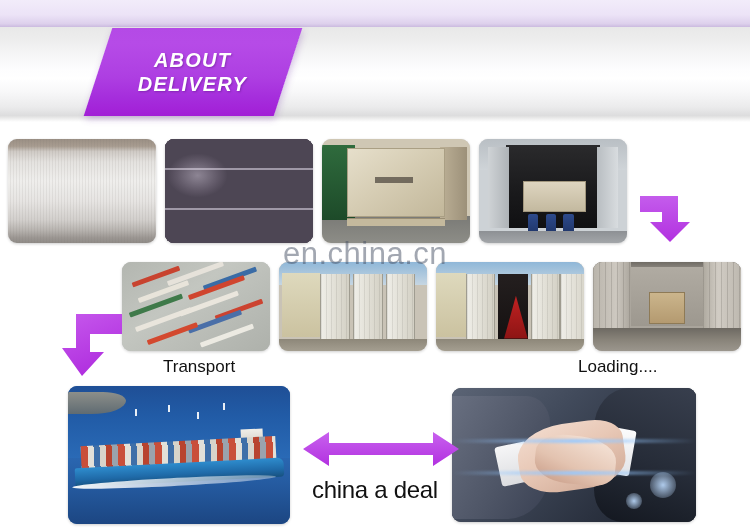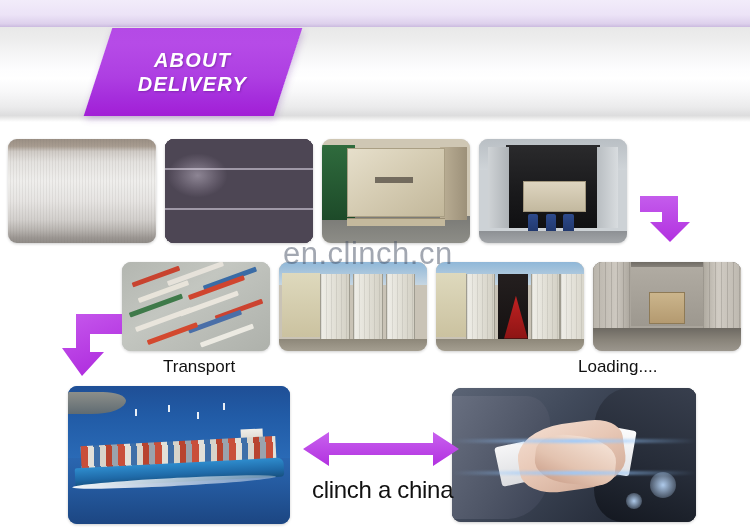--- a/index.html
+++ b/index.html
@@ -563,17 +563,17 @@
       <defs>
         <linearGradient id="gArrow3" x1="0" y1="0" x2="0" y2="1">
           <stop offset="0%" stop-color="#c861ee"></stop>
           <stop offset="100%" stop-color="#b231e0"></stop>
         </linearGradient>
       </defs>
       <path d="M0,19 L26,2 L26,13 L130,13 L130,2 L156,19 L130,36 L130,25 L26,25 L26,36 Z" fill="url(#gArrow3)"></path>
     </svg>
   </div>
 
-  <span class="label label-clinch">clinch a china</span>
-
-  <div class="watermark">en.clinch.cn</div>
+  <span class="label label-clinch">china a deal</span>
+
+  <div class="watermark">en.china.cn</div>
 
 </div>
 
 </body></html>

